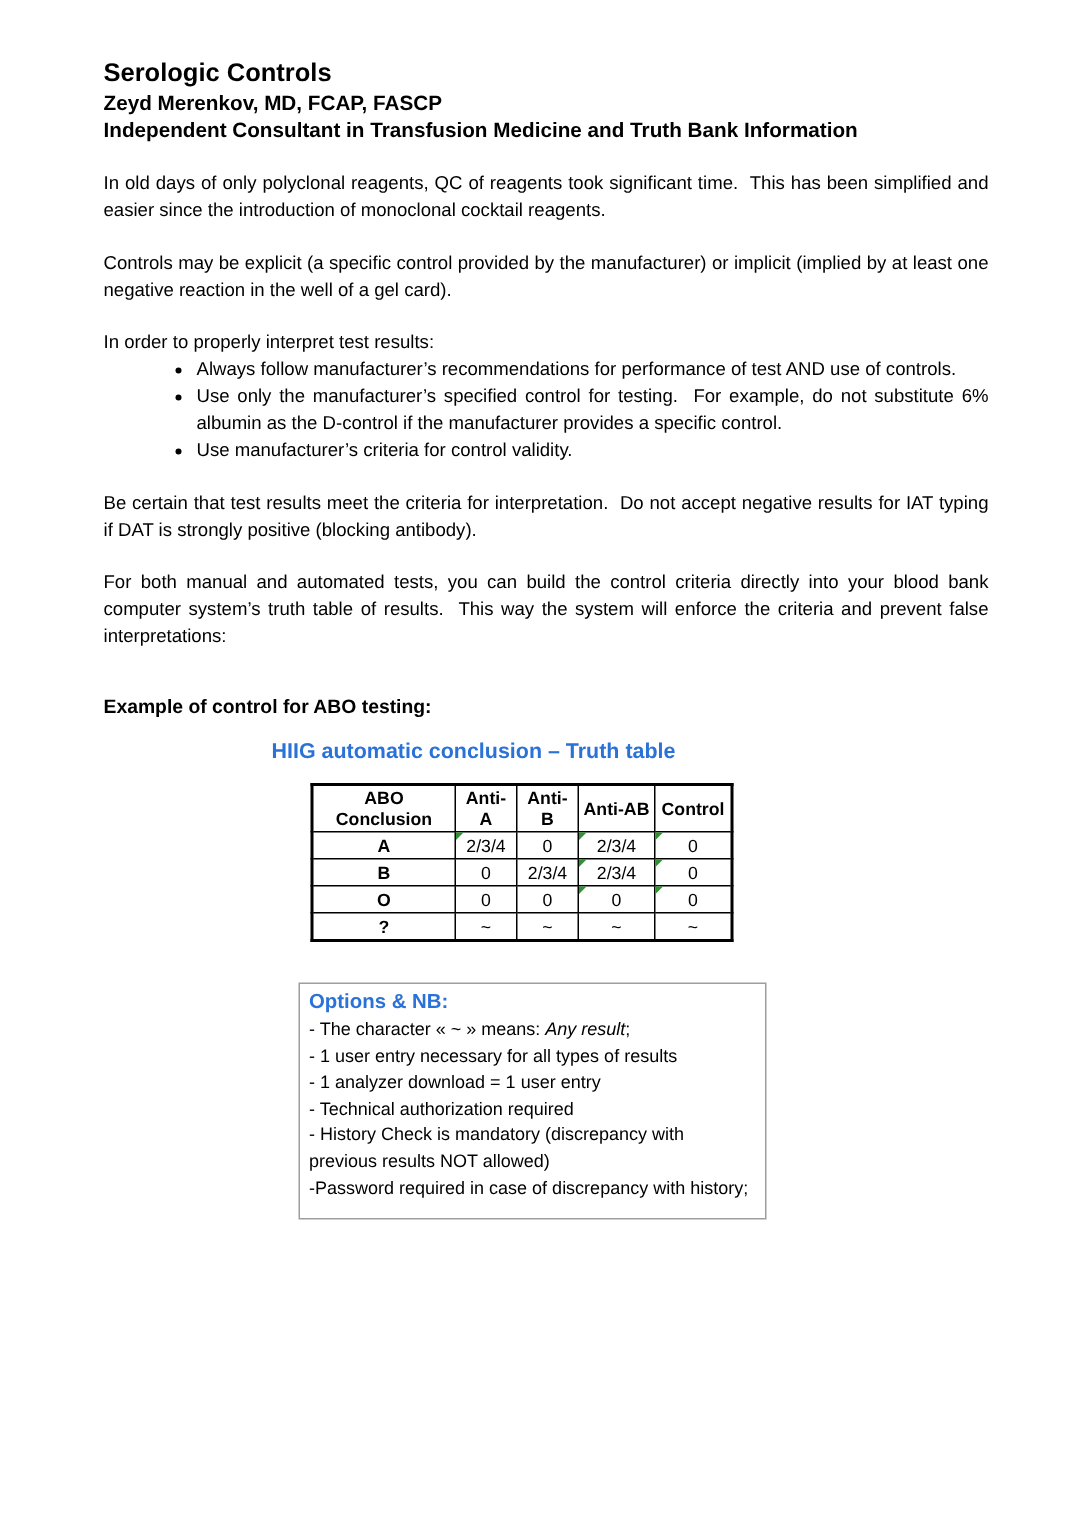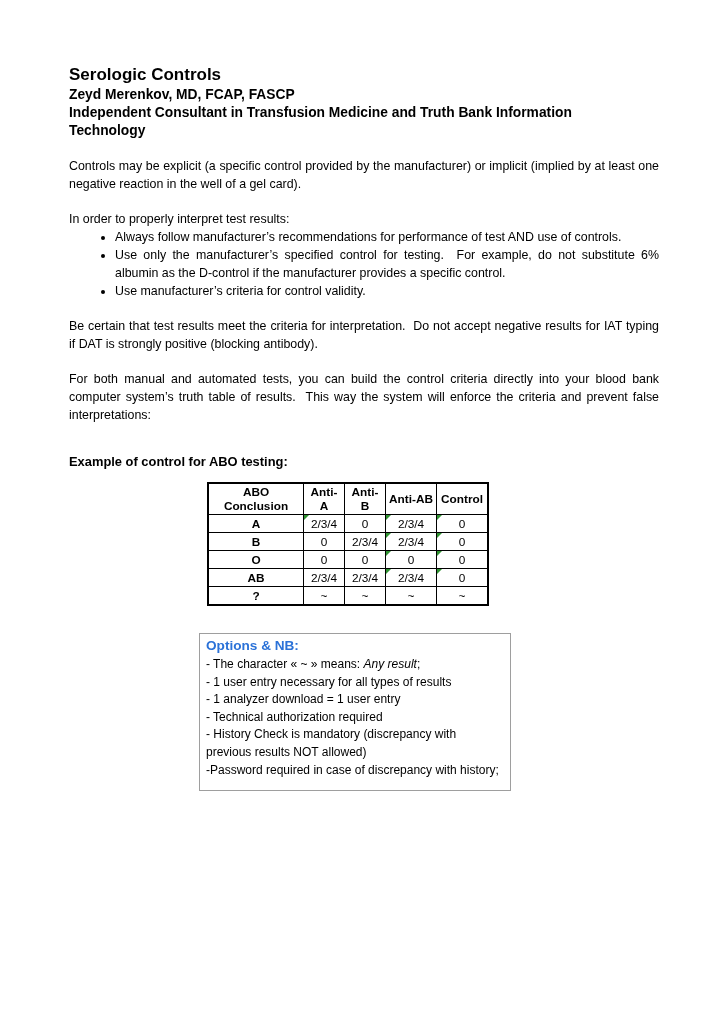--- a/index.html
+++ b/index.html
@@ -1,38 +1,38 @@
 <!DOCTYPE html>
 <html style="--accent: #2B72D8; --tri: #2F9331; --boxborder: #9E9E9E;"><head>
 <meta charset="utf-8">
 <style>
   html,body { margin:0; padding:0; background:#ffffff; }
   .page {
     position:relative;
     width:724px; height:1024px;
     box-sizing:border-box;
-    padding:64px 65px 0 69px;
+    padding:38px 65px 0 69px;
     background:#ffffff;
     font-family:"Liberation Sans", sans-serif;
     color:#000000;
     overflow:hidden;
   }
   h1.doc-title { font-size:17px; line-height:22px; margin:0; font-weight:bold; }
   .subtitle { font-size:13.8px; line-height:18px; font-weight:bold; }
   p.body {
     font-size:12.4px; line-height:18px;
     margin:17px 0 0 0;
     text-align:justify;
     white-space:pre-wrap;
     width:590px;
   }
   ul.bullets { margin:0; padding-left:46px; width:544px; }
   ul.bullets li {
     font-size:12.4px; line-height:18px;
-    text-align:justify; white-space:pre-wrap;
+    text-align:justify; white-space:pre-wrap;margin-left:16px;
   }
   .example-heading { font-size:12.9px; font-weight:bold; margin:30px 0 0 0; }
   .table-title {
     color:var(--accent,#2B72D8);
     font-size:14.3px; font-weight:bold;
     margin:15px 0 0 112px;
   }
   table.truth-table {
     border-collapse:collapse;
     margin:13px 0 0 138px;
@@ -74,36 +74,37 @@
   .opt-line i { font-style:italic; }
 </style>
 </head>
 <body>
 
 <div class="page">
 
   <h1 class="doc-title">Serologic Controls</h1>
   <div class="subtitle">Zeyd Merenkov, MD, FCAP, FASCP</div>
   <div class="subtitle">Independent Consultant in Transfusion Medicine and Truth Bank Information</div>
-  <div class="subtitle">Technology</div>
 
+  <p class="body">In old days of only polyclonal reagents, QC of reagents took significant time.  This has been simplified and easier since the introduction of monoclonal cocktail reagents.</p>
   <p class="body">Controls may be explicit (a specific control provided by the manufacturer) or implicit (implied by at least one negative reaction in the well of a gel card).</p>
   <p class="body">In order to properly interpret test results:</p>
 
   <ul class="bullets">
     <li>Always follow manufacturer’s recommendations for performance of test AND use of controls.</li>
     <li>Use only the manufacturer’s specified control for testing.  For example, do not substitute 6% albumin as the D-control if the manufacturer provides a specific control.</li>
     <li>Use manufacturer’s criteria for control validity.</li>
   </ul>
 
   <p class="body">Be certain that test results meet the criteria for interpretation.  Do not accept negative results for IAT typing if DAT is strongly positive (blocking antibody).</p>
   <p class="body">For both manual and automated tests, you can build the control criteria directly into your blood bank computer system’s truth table of results.  This way the system will enforce the criteria and prevent false interpretations:</p>
 
   <h2 class="example-heading">Example of control for ABO testing:</h2>
 
+  <div class="table-title">HIIG automatic conclusion – Truth table</div>
 
   <table class="truth-table">
     <thead>
       <tr>
         <th class="col-conclusion">ABO Conclusion</th>
         <th class="col-a">Anti-A</th>
         <th class="col-b">Anti-B</th>
         <th class="col-ab">Anti-AB</th>
         <th class="col-c">Control</th>
       </tr>
@@ -124,27 +125,20 @@
           <td class="val corner">0</td>
         </tr>
         <tr>
           <td class="rlabel">O</td>
           <td class="val">0</td>
           <td class="val">0</td>
           <td class="val corner">0</td>
           <td class="val corner">0</td>
         </tr>
         <tr>
-          <td class="rlabel">AB</td>
-          <td class="val">2/3/4</td>
-          <td class="val">2/3/4</td>
-          <td class="val corner">2/3/4</td>
-          <td class="val corner">0</td>
-        </tr>
-        <tr>
           <td class="rlabel">?</td>
           <td class="val">~</td>
           <td class="val">~</td>
           <td class="val">~</td>
           <td class="val">~</td>
         </tr>
       </tbody>
   </table>
 
   <div class="options-box">

